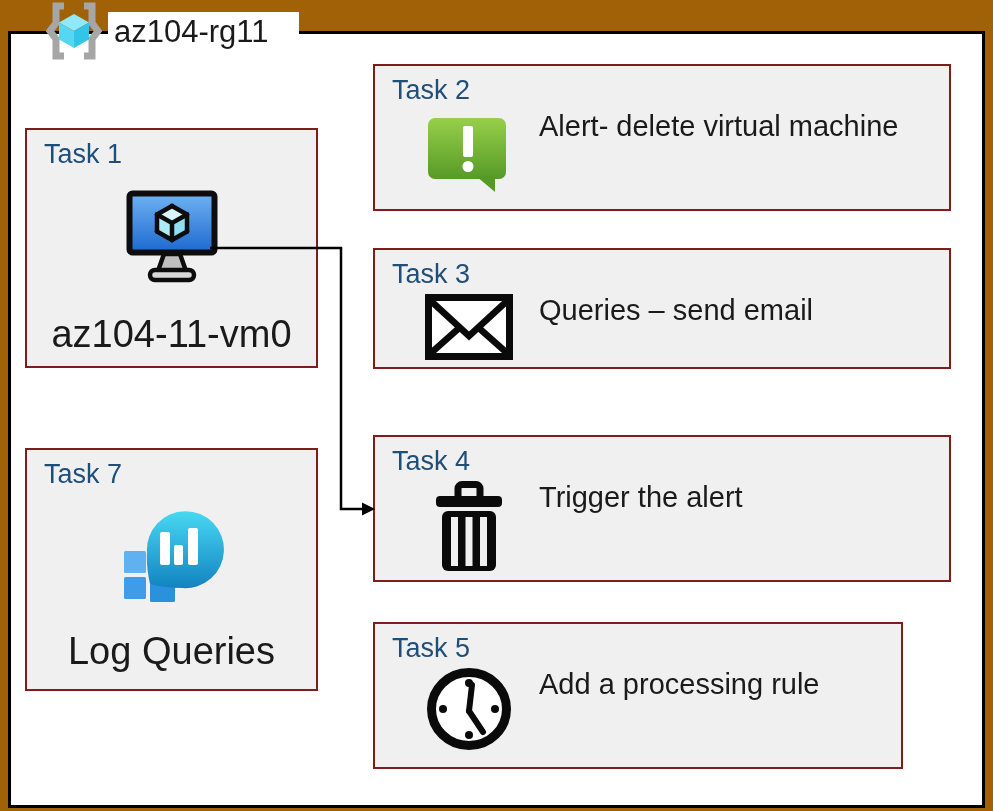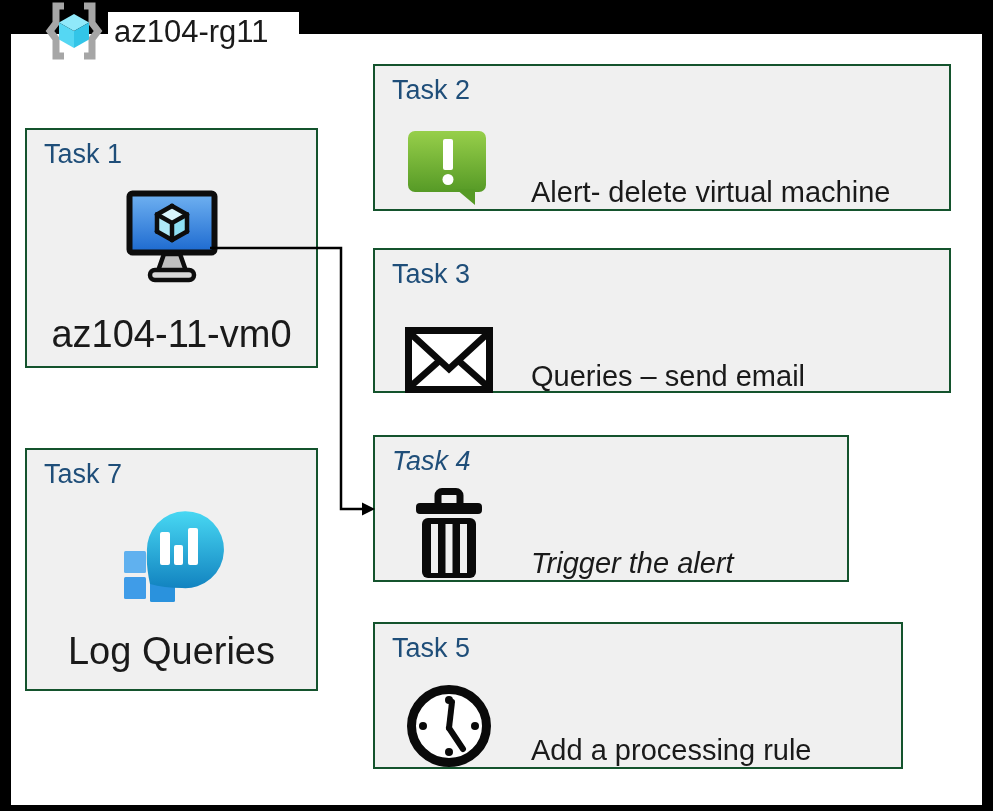--- a/index.html
+++ b/index.html
@@ -1,38 +1,38 @@
 <!DOCTYPE html>
 <html><head>
 <meta charset="utf-8">
 <style>
   html,body{margin:0;padding:0;background:#ffffff;}
   .canvas{
-    position:relative;width:993px;height:811px;background:#000000;
+    position:relative;width:993px;height:811px;background:#a16207;
     font-family:"Liberation Sans",sans-serif;overflow:hidden;
   }
   .frame{
     position:absolute;left:8px;top:31px;width:971px;height:771px;
     border:3px solid #000;background:#fff;
   }
   .rg-icon{position:absolute;left:42px;top:2px;z-index:3;}
   .rg-label{
     position:absolute;left:108px;top:12px;z-index:3;
     background:#fff;padding:2px 30px 2px 6px;
     font-size:31px;color:#1a1a1a;white-space:nowrap;
   }
   .task-box{
-    position:absolute;background:#f0f0f0;border:2px solid #14532d;box-sizing:border-box;
+    position:absolute;background:#f0f0f0;border:2px solid #7f1d1d;box-sizing:border-box;
   }
   .task-box .task-label{
     position:absolute;top:9px;left:17px;font-size:27px;color:#1f4e79;
   }
   .row-box .task-content{
-    position:absolute;left:30px;top:44px;right:10px;height:99px;
-    display:flex;align-items:flex-end;gap:38px;
+    position:absolute;left:50px;top:44px;right:10px;height:99px;
+    display:flex;align-items:flex-start;gap:26px;
   }
   .icon-cell{width:88px;min-width:88px;display:flex;justify-content:center;align-items:center;}
   .task-text{font-size:29px;color:#1a1a1a;white-space:nowrap;}
   .col-box .task-content{
     position:absolute;left:0;top:44px;right:0;bottom:8px;
     display:flex;flex-direction:column;align-items:center;
   }
   .col-box .caption{font-size:38px;color:#1a1a1a;text-align:center;}
   #t1 .vm-wrap{margin-top:16px;}
   #t1 .caption{margin-top:24px;}
@@ -126,35 +126,35 @@
           <rect x="2" y="8" width="78" height="61" rx="7" fill="url(#ag)"></rect>
           <path d="M50 66 L69 66 L69 82 Z" fill="#569a26"></path>
           <rect x="37" y="16" width="10" height="31" rx="2" fill="#ffffff"></rect>
           <circle cx="42" cy="56.5" r="5.5" fill="#ffffff"></circle>
         </svg>
       </div>
       <div class="task-text">Alert- delete virtual machine</div>
     </div>
   </div>
 
-  <div class="task-box row-box" style="left:373px;top:248px;width:578px;height:145px;">
+  <div class="task-box row-box" style="left:373px;top:248px;width:578px;height:121px;">
     <div class="task-label">Task 3</div>
     <div class="task-content">
       <div class="icon-cell">
         <svg width="88" height="66" viewBox="0 0 88 66">
           <rect x="3.5" y="3.5" width="81" height="59" fill="#ffffff" stroke="#0a0a0a" stroke-width="7"></rect>
           <path d="M6 7 L44 42 L82 7" fill="none" stroke="#0a0a0a" stroke-width="6.5"></path>
           <path d="M6 59 L33 35 M82 59 L55 35" fill="none" stroke="#0a0a0a" stroke-width="6.5"></path>
         </svg>
       </div>
       <div class="task-text">Queries – send email</div>
     </div>
   </div>
 
-  <div class="task-box row-box" style="left:373px;top:435px;width:476px;height:147px;font-style:italic;">
+  <div class="task-box row-box" style="left:373px;top:435px;width:578px;height:147px;">
     <div class="task-label">Task 4</div>
     <div class="task-content">
       <div class="icon-cell">
         <svg width="68" height="92" viewBox="0 0 68 92">
           <rect x="23" y="3.5" width="22" height="15" rx="4" fill="none" stroke="#0a0a0a" stroke-width="7"></rect>
           <rect x="1" y="15" width="66" height="11" rx="4" fill="#0a0a0a"></rect>
           <rect x="7" y="30" width="54" height="60" rx="6" fill="#0a0a0a"></rect>
           <rect x="16" y="36" width="7" height="49" fill="#f0f0f0"></rect>
           <rect x="30.5" y="36" width="7" height="49" fill="#f0f0f0"></rect>
           <rect x="45" y="36" width="7" height="49" fill="#f0f0f0"></rect>

